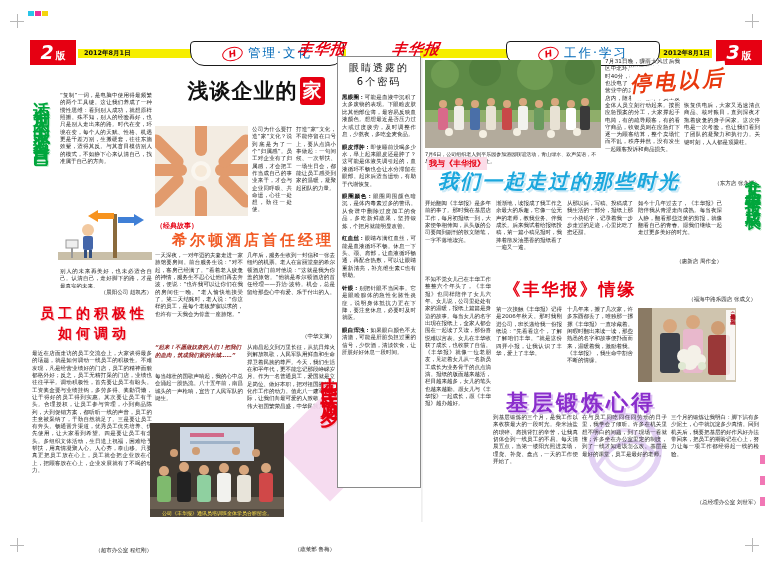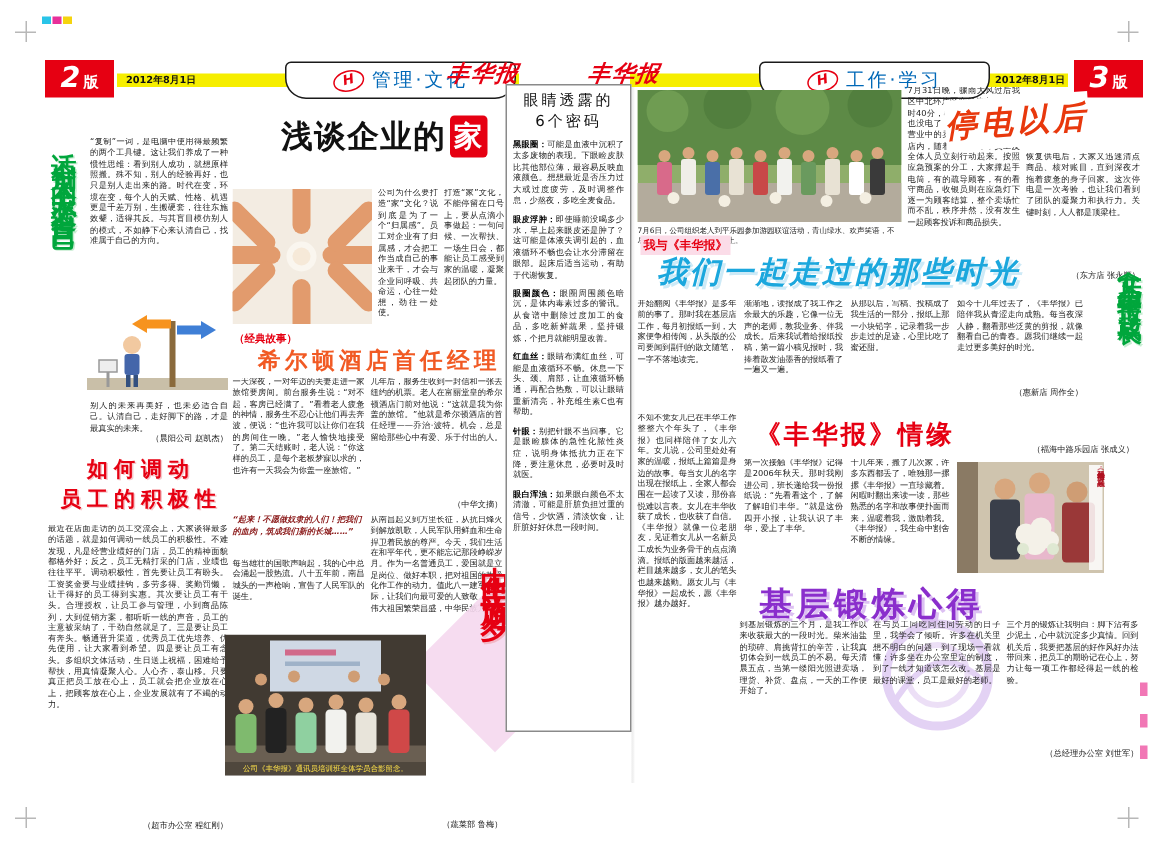--- a/index.html
+++ b/index.html
@@ -124,22 +124,22 @@
       <rect x="31" y="50" width="3" height="8" fill="#33507f"></rect>
       <rect x="8" y="40" width="12" height="8" fill="#eeeeee" stroke="#999999" stroke-width="1"></rect>
       <rect x="13" y="48" width="2" height="10" fill="#999999"></rect>
     </svg>
   </div>
 
   <div class="abs body" style="left:60px;top:268px;width:92px;height:20px;">别人的未来再美好，也未必适合自己。认清自己，走好脚下的路，才是最真实的未来。</div>
   <div class="abs credit" style="left:60px;top:289px;width:92px;">（晨阳公司 赵凯杰）</div>
 
   <div class="abs red-art" style="left:36px;top:303px;width:116px;">
+    <div>员工的积极性</div>
     <div>如何调动</div>
-    <div>员工的积极性</div>
   </div>
   <div class="abs body" style="left:32px;top:350px;width:120px;height:196px;">最近在店面走访的员工交流会上，大家谈得最多的话题，就是如何调动一线员工的积极性。不难发现，凡是经营业绩好的门店，员工的精神面貌都格外好；反之，员工无精打采的门店，业绩也往往平平。调动积极性，首先要让员工有盼头。工资奖金要与业绩挂钩，多劳多得、奖勤罚懒，让干得好的员工得到实惠。其次要让员工有干头。合理授权，让员工参与管理，小到商品陈列，大到促销方案，都听听一线的声音，员工的主意被采纳了，干劲自然就足了。三是要让员工有奔头。畅通晋升渠道，优秀员工优先培养、优先使用，让大家看到希望。四是要让员工有念头。多组织文体活动，生日送上祝福，困难给予帮扶，用真情凝聚人心。人心齐，泰山移。只要真正把员工放在心上，员工就会把企业放在心上，把顾客放在心上，企业发展就有了不竭的动力。</div>
   <div class="abs credit" style="left:32px;top:547px;width:120px;">（超市办公室 程红刚）</div>
 
   <div class="abs fam-head" style="left:172px;top:74px;width:168px;height:34px;">
     <span class="blk">浅谈企业的</span>
     <span class="jia">家</span>
   </div>
   <div class="abs" style="left:155px;top:126px;">
     <svg width="93" height="90" viewBox="0 0 93 90">

